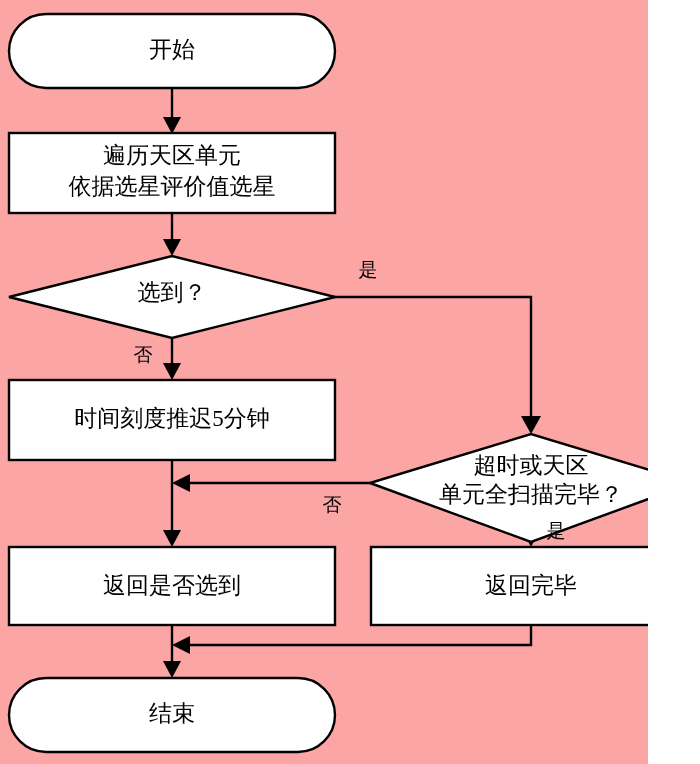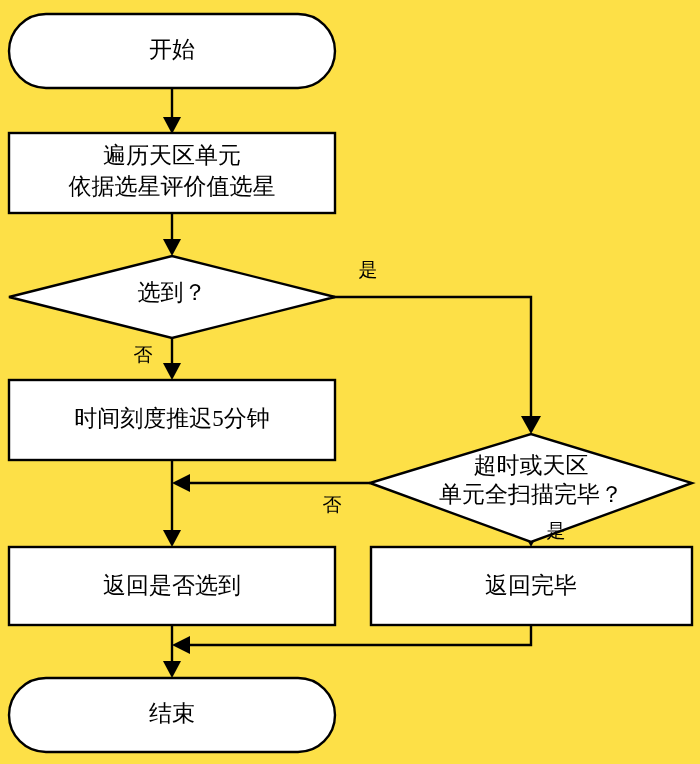--- a/index.html
+++ b/index.html
@@ -2,23 +2,23 @@
 <html><head>
 <meta charset="utf-8">
 <style>
   html, body {
     margin: 0;
     padding: 0;
     background: #ffffff;
   }
   #flowchart-root {
     position: relative;
-    width: 700px;
+    width: 648px;
     height: 764px;
-    background: #fde047;
+    background: #fca5a5;
     font-family: "Liberation Serif", "DejaVu Serif", serif;
     overflow: hidden;
   }
   #flow-svg {
     position: absolute;
     left: 0;
     top: 0;
     width: 700px;
     height: 764px;
   }

